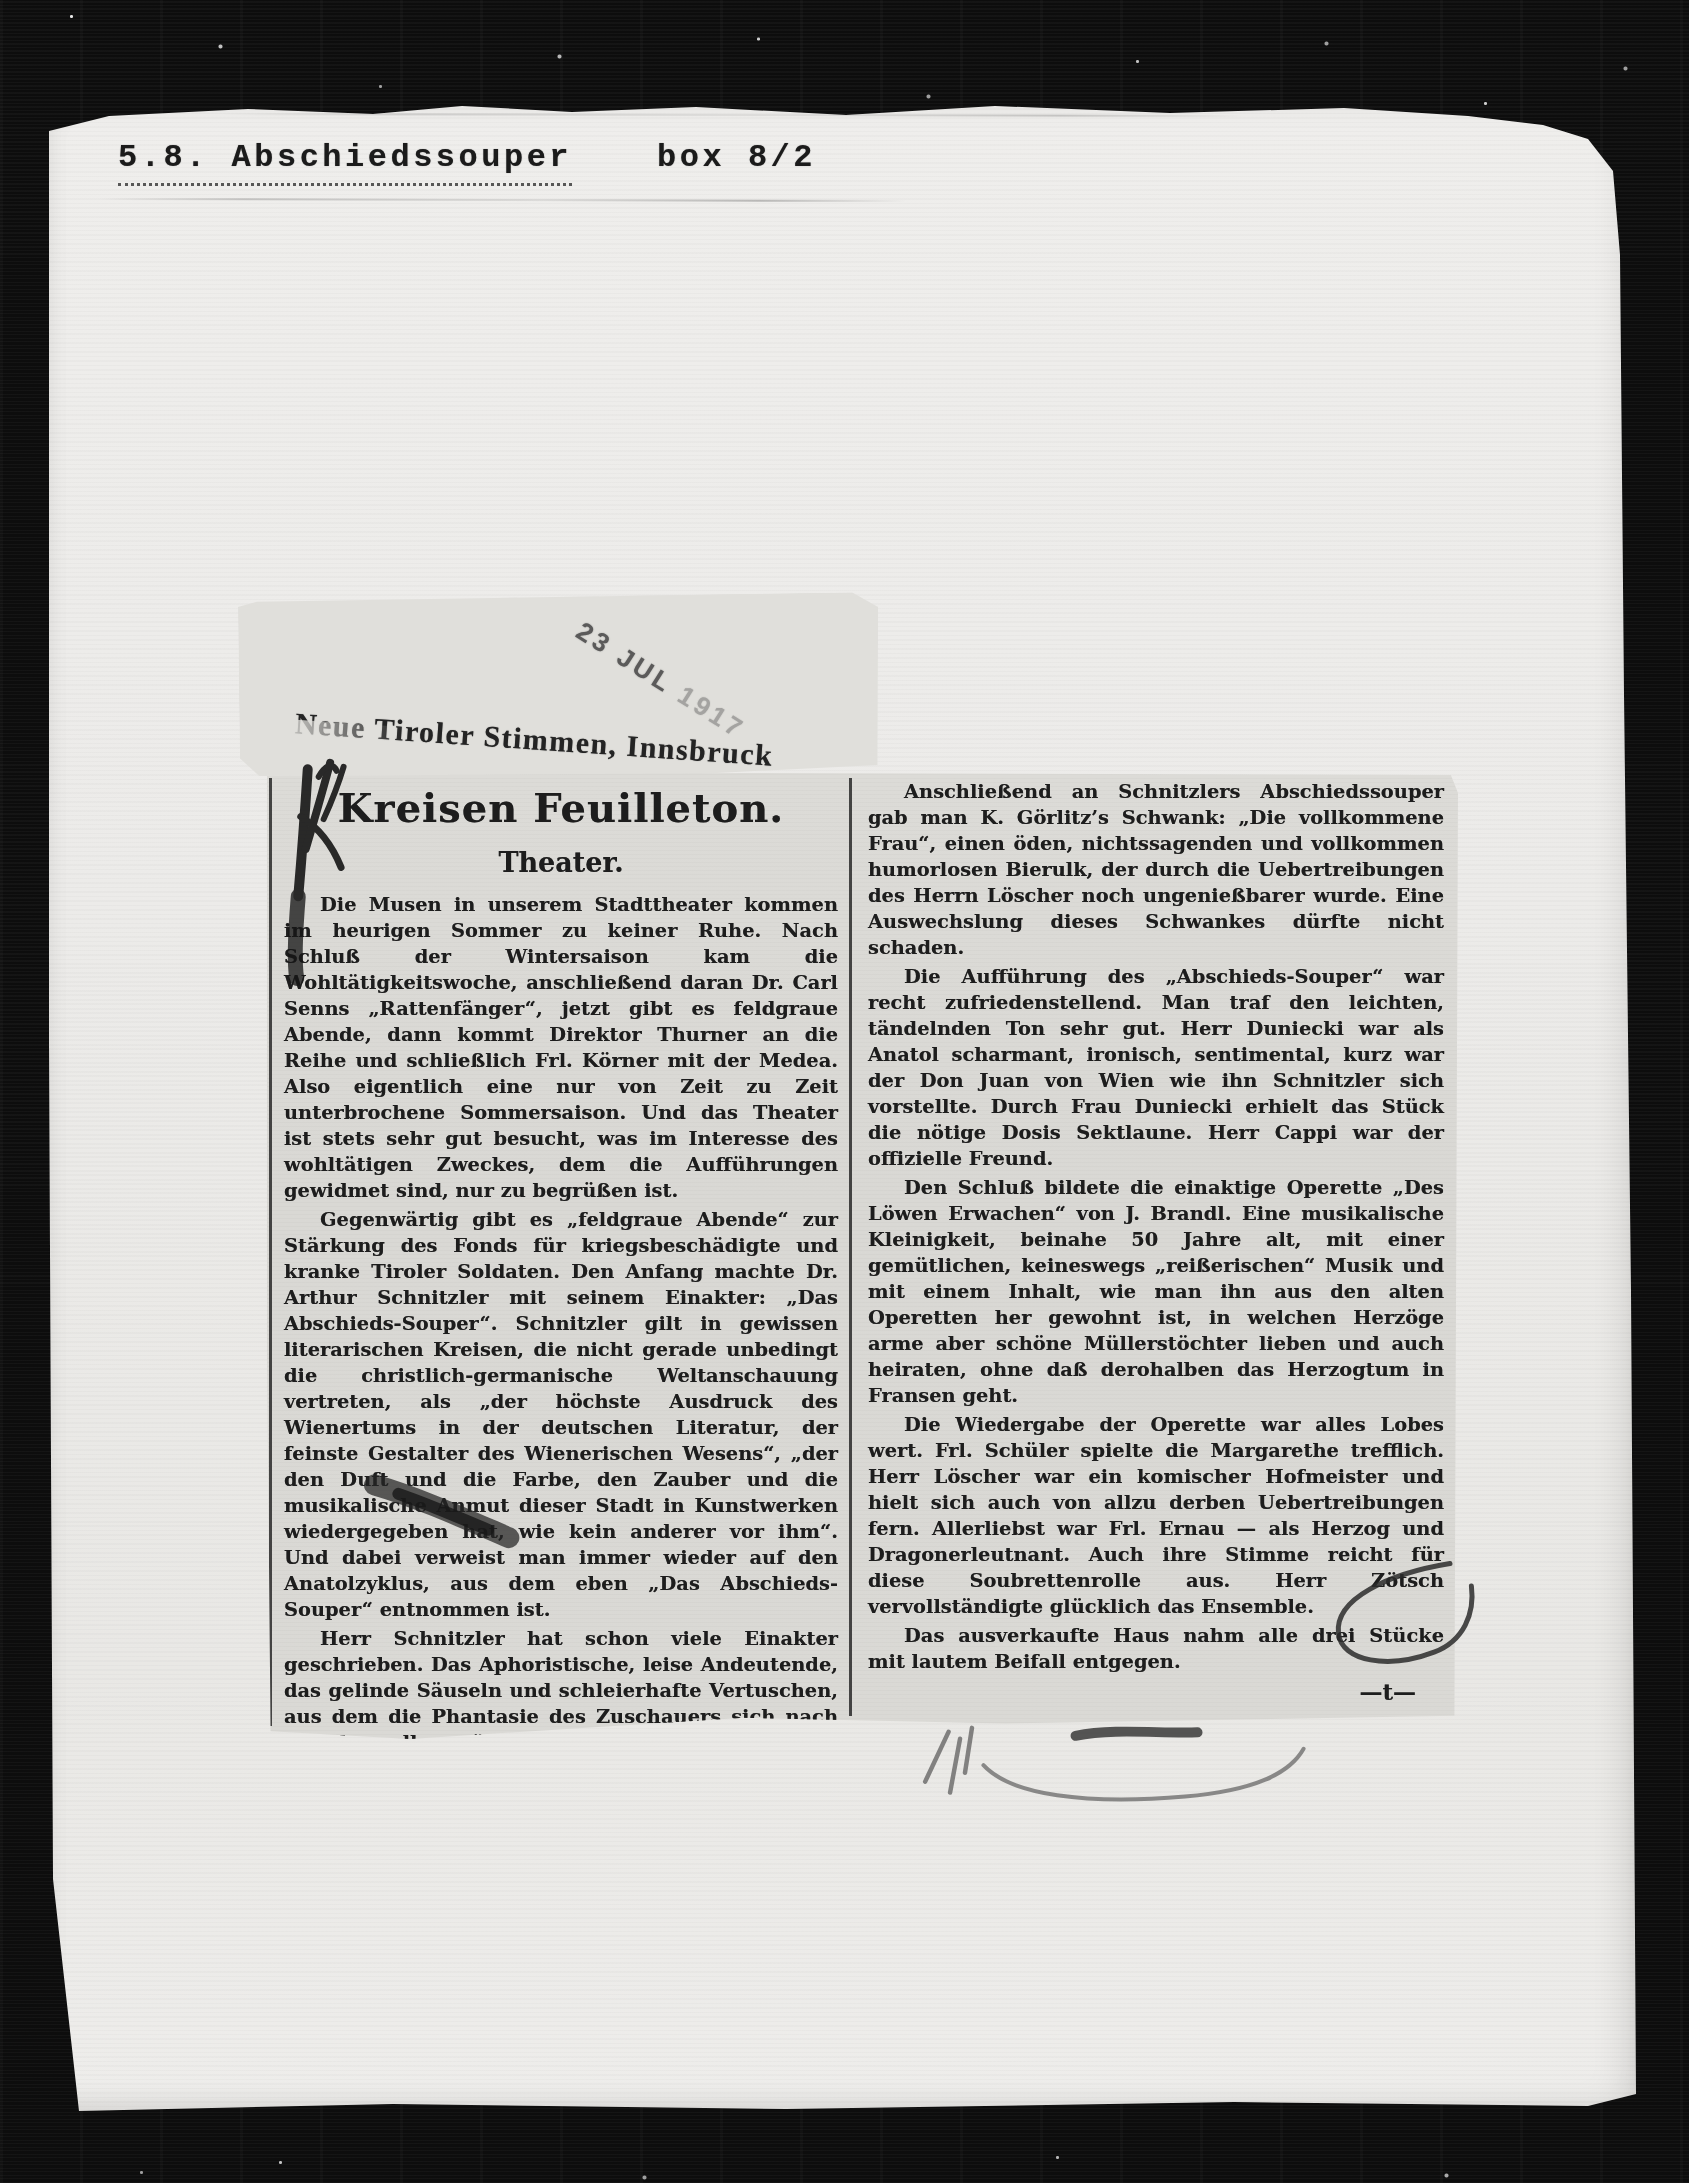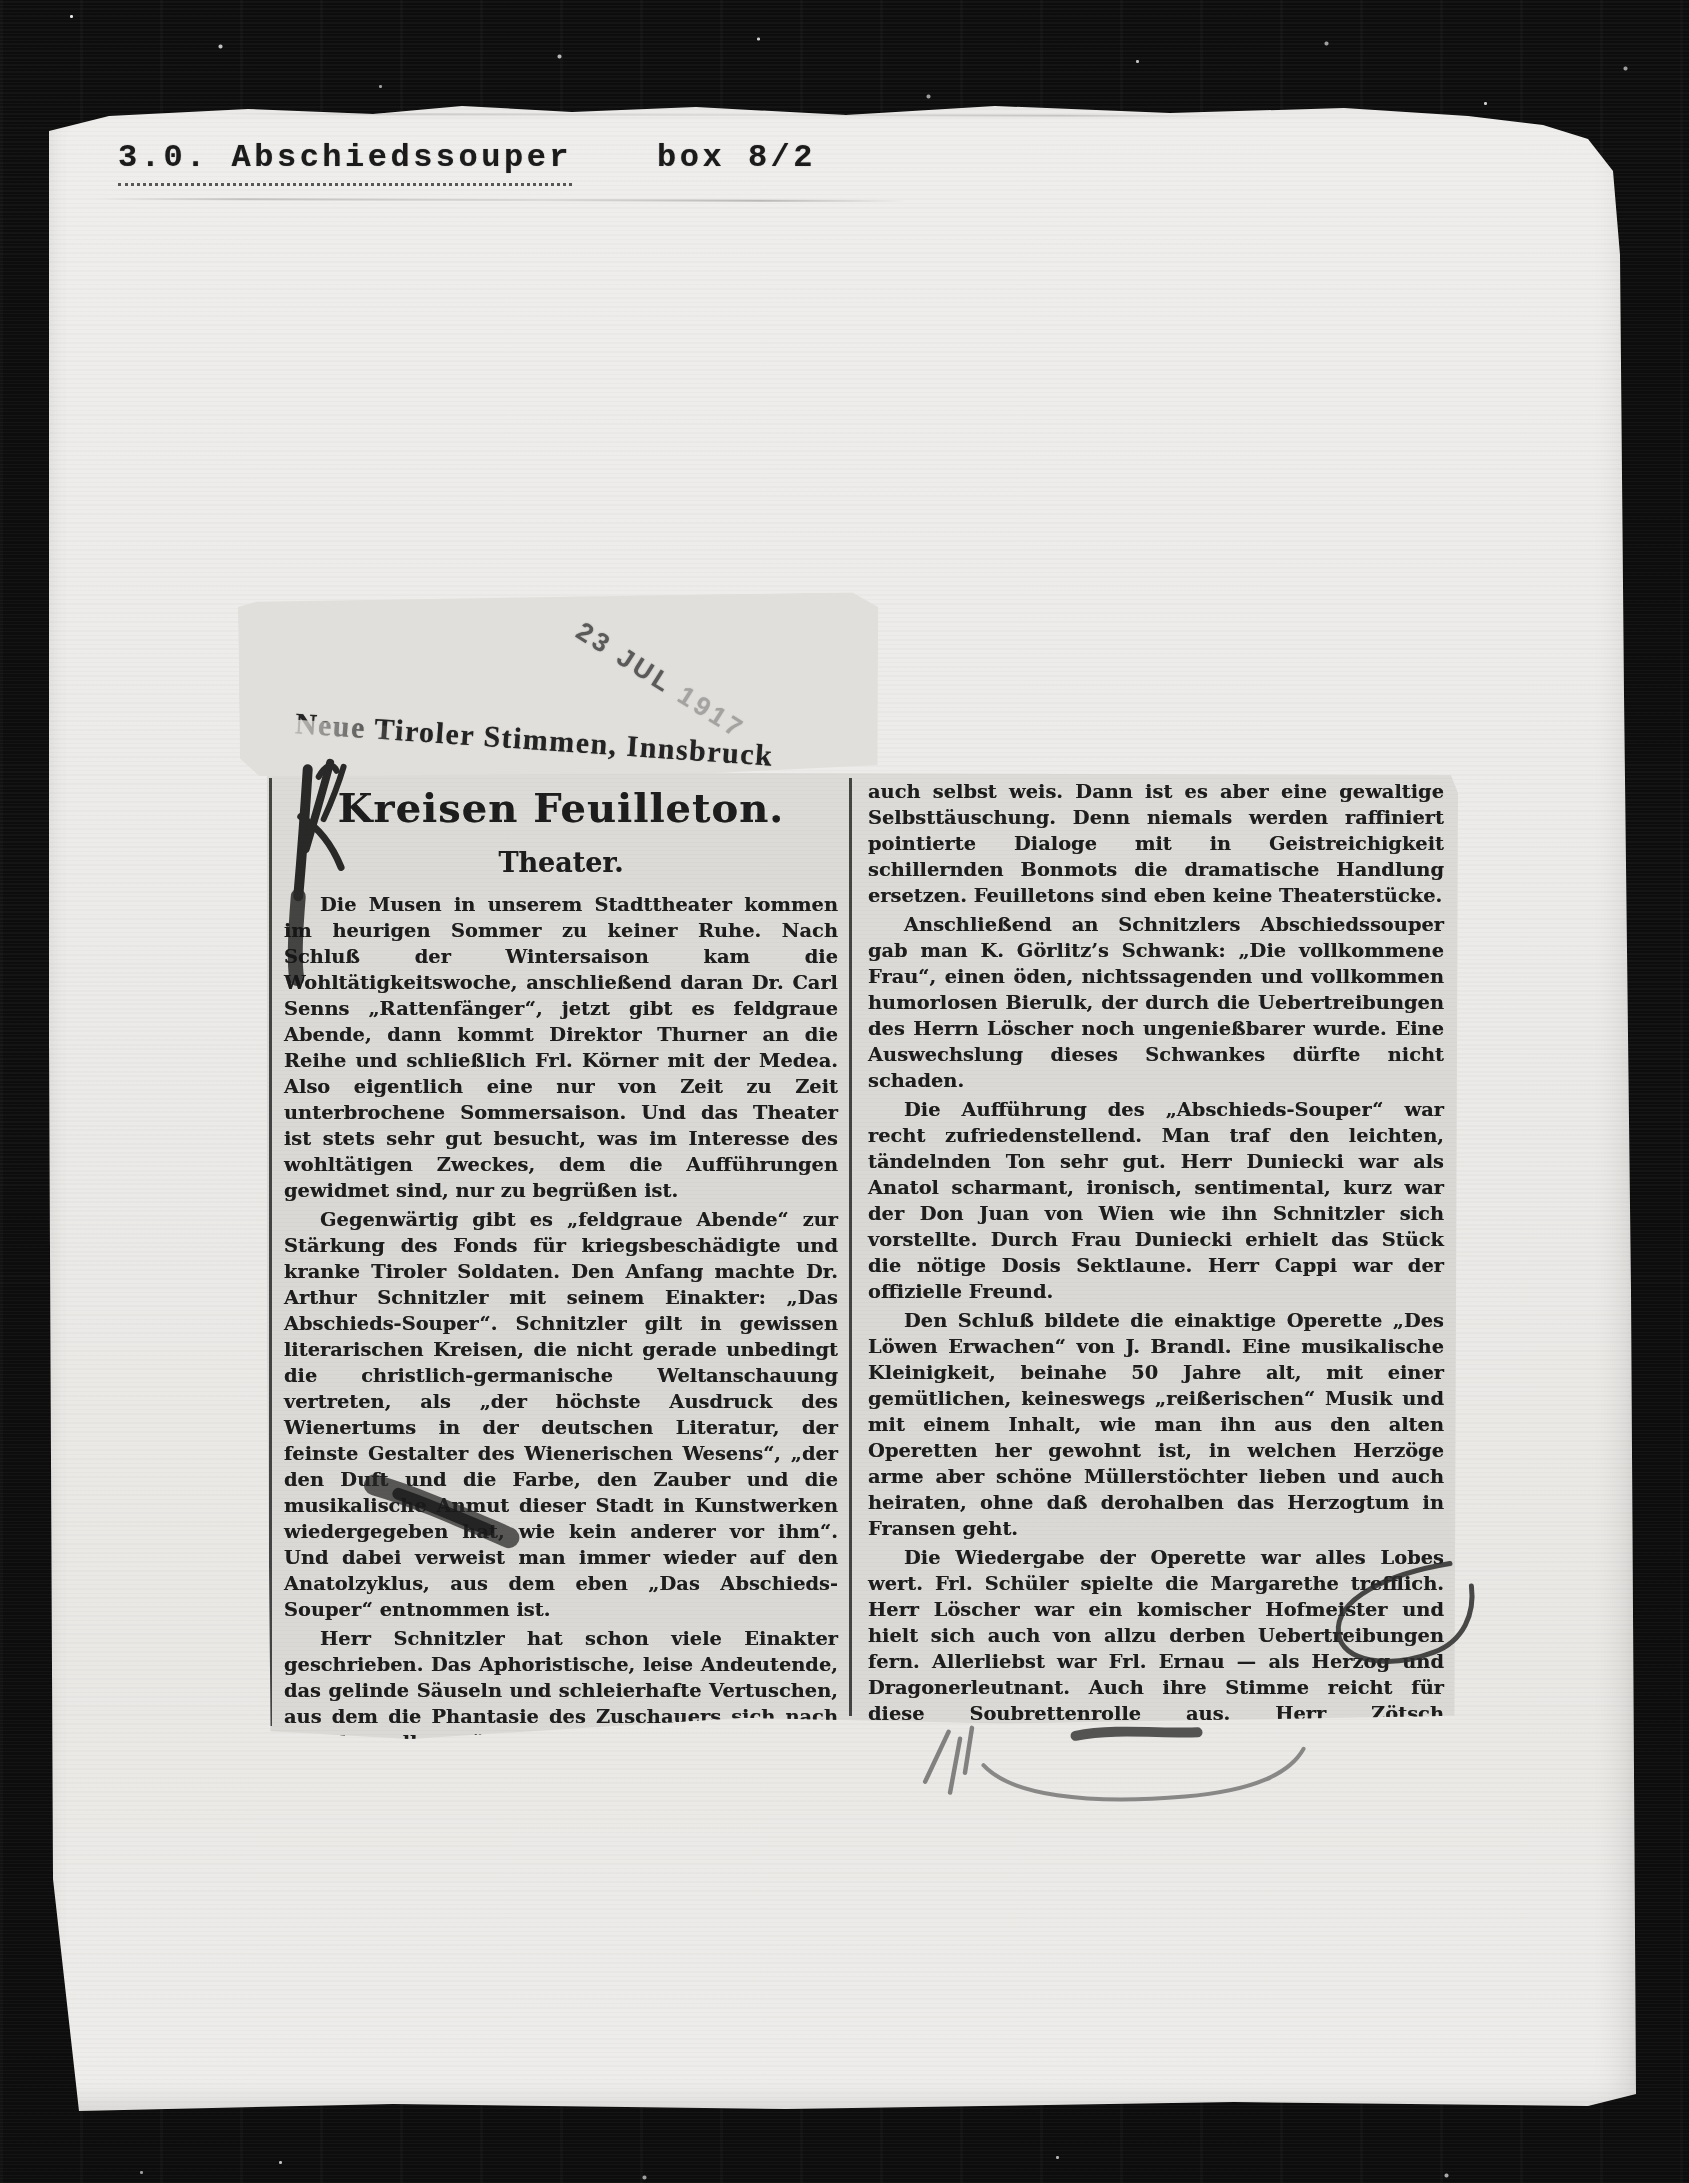--- a/index.html
+++ b/index.html
@@ -117,21 +117,21 @@
 <body>
 
 <div class="scan-bg"></div>
 <div class="speck" style="left:70px;top:15px;"></div>
 
 <div class="page">
 
   <div class="pencil-line pl-top"></div>
 
   <div class="header-row">
-    <span class="catalog-label">3.0. Abschiedssouper</span><span class="box-label">box 8/2</span>
+    <span class="catalog-label">5.8. Abschiedssouper</span><span class="box-label">box 8/2</span>
   </div>
 
   <div class="pencil-line pl-under-header"></div>
 
   <div class="stamp-strip">
     <div class="date-stamp">
       <span>23 JUL</span>
       <span class="y">1917</span>
     </div>
     <div class="source-stamp">Neue Tiroler Stimmen, Innsbruck</div>
@@ -145,21 +145,20 @@
 
     <div class="col col-left">
       <div class="clip-title">Kreisen Feuilleton.</div>
       <div class="clip-subtitle">Theater.</div>
       <p class="indent">Die Musen in unserem Stadttheater kommen im heurigen Sommer zu keiner Ruhe. Nach Schluß der Wintersaison kam die Wohltätigkeitswoche, anschließend daran Dr. Carl Senns „Rattenfänger“, jetzt gibt es feldgraue Abende, dann kommt Direktor Thurner an die Reihe und schließlich Frl. Körner mit der Medea. Also eigentlich eine nur von Zeit zu Zeit unterbrochene Sommersaison. Und das Theater ist stets sehr gut besucht, was im Interesse des wohltätigen Zweckes, dem die Aufführungen gewidmet sind, nur zu begrüßen ist.</p>
       <p class="indent">Gegenwärtig gibt es „feldgraue Abende“ zur Stärkung des Fonds für kriegsbeschädigte und kranke Tiroler Soldaten. Den Anfang machte Dr. Arthur Schnitzler mit seinem Einakter: „Das Abschieds-Souper“. Schnitzler gilt in gewissen literarischen Kreisen, die nicht gerade unbedingt die christlich-germanische Weltanschauung vertreten, als „der höchste Ausdruck des Wienertums in der deutschen Literatur, der feinste Gestalter des Wienerischen Wesens“, „der den Duft und die Farbe, den Zauber und die musikalische Anmut dieser Stadt in Kunstwerken wiedergegeben hat, wie kein anderer vor ihm“. Und dabei verweist man immer wieder auf den Anatolzyklus, aus dem eben „Das Abschieds-Souper“ entnommen ist.</p>
       <p class="indent">Herr Schnitzler hat schon viele Einakter geschrieben. Das Aphoristische, leise Andeutende, das gelinde Säuseln und schleierhafte Vertuschen, aus dem die Phantasie des Zuschauers sich nach Belieben alles mögliche herausholen kann — das ist es, was seiner schriftstellerischen Wesenheit am besten „liegt.“ Zu schwächlich und seelenschwindsüchtig, um einen großen Wurf wagen zu können, möchte er uns weis machen, daß er in seinen kleinen Sachen den großen Gehalt erschütternde Dramen erschöpft und ihn gleichsam kondensiert — eine Art dramatischen Fleischextrakt — in Kurs bringt. Vielleicht macht er sich das</p>
     </div>
 
     <div class="col col-right">
-      <p>auch selbst weis. Dann ist es aber eine gewaltige Selbsttäuschung. Denn niemals werden raffiniert pointierte Dialoge mit in Geistreichigkeit schillernden Bonmots die dramatische Handlung ersetzen. Feuilletons sind eben keine Theaterstücke.</p>
       <p class="indent">Anschließend an Schnitzlers Abschiedssouper gab man K. Görlitz’s Schwank: „Die vollkommene Frau“, einen öden, nichtssagenden und vollkommen humorlosen Bierulk, der durch die Uebertreibungen des Herrn Löscher noch ungenießbarer wurde. Eine Auswechslung dieses Schwankes dürfte nicht schaden.</p>
       <p class="indent">Die Aufführung des „Abschieds-Souper“ war recht zufriedenstellend. Man traf den leichten, tändelnden Ton sehr gut. Herr Duniecki war als Anatol scharmant, ironisch, sentimental, kurz war der Don Juan von Wien wie ihn Schnitzler sich vorstellte. Durch Frau Duniecki erhielt das Stück die nötige Dosis Sektlaune. Herr Cappi war der offizielle Freund.</p>
       <p class="indent">Den Schluß bildete die einaktige Operette „Des Löwen Erwachen“ von J. Brandl. Eine musikalische Kleinigkeit, beinahe 50 Jahre alt, mit einer gemütlichen, keineswegs „reißerischen“ Musik und mit einem Inhalt, wie man ihn aus den alten Operetten her gewohnt ist, in welchen Herzöge arme aber schöne Müllerstöchter lieben und auch heiraten, ohne daß derohalben das Herzogtum in Fransen geht.</p>
       <p class="indent">Die Wiedergabe der Operette war alles Lobes wert. Frl. Schüler spielte die Margarethe trefflich. Herr Löscher war ein komischer Hofmeister und hielt sich auch von allzu derben Uebertreibungen fern. Allerliebst war Frl. Ernau — als Herzog und Dragonerleutnant. Auch ihre Stimme reicht für diese Soubrettenrolle aus. Herr Zötsch vervollständigte glücklich das Ensemble.</p>
       <p class="indent">Das ausverkaufte Haus nahm alle drei Stücke mit lautem Beifall entgegen.</p>
       <div class="signature">—t—</div>
     </div>
   </div>
 </div>
 

